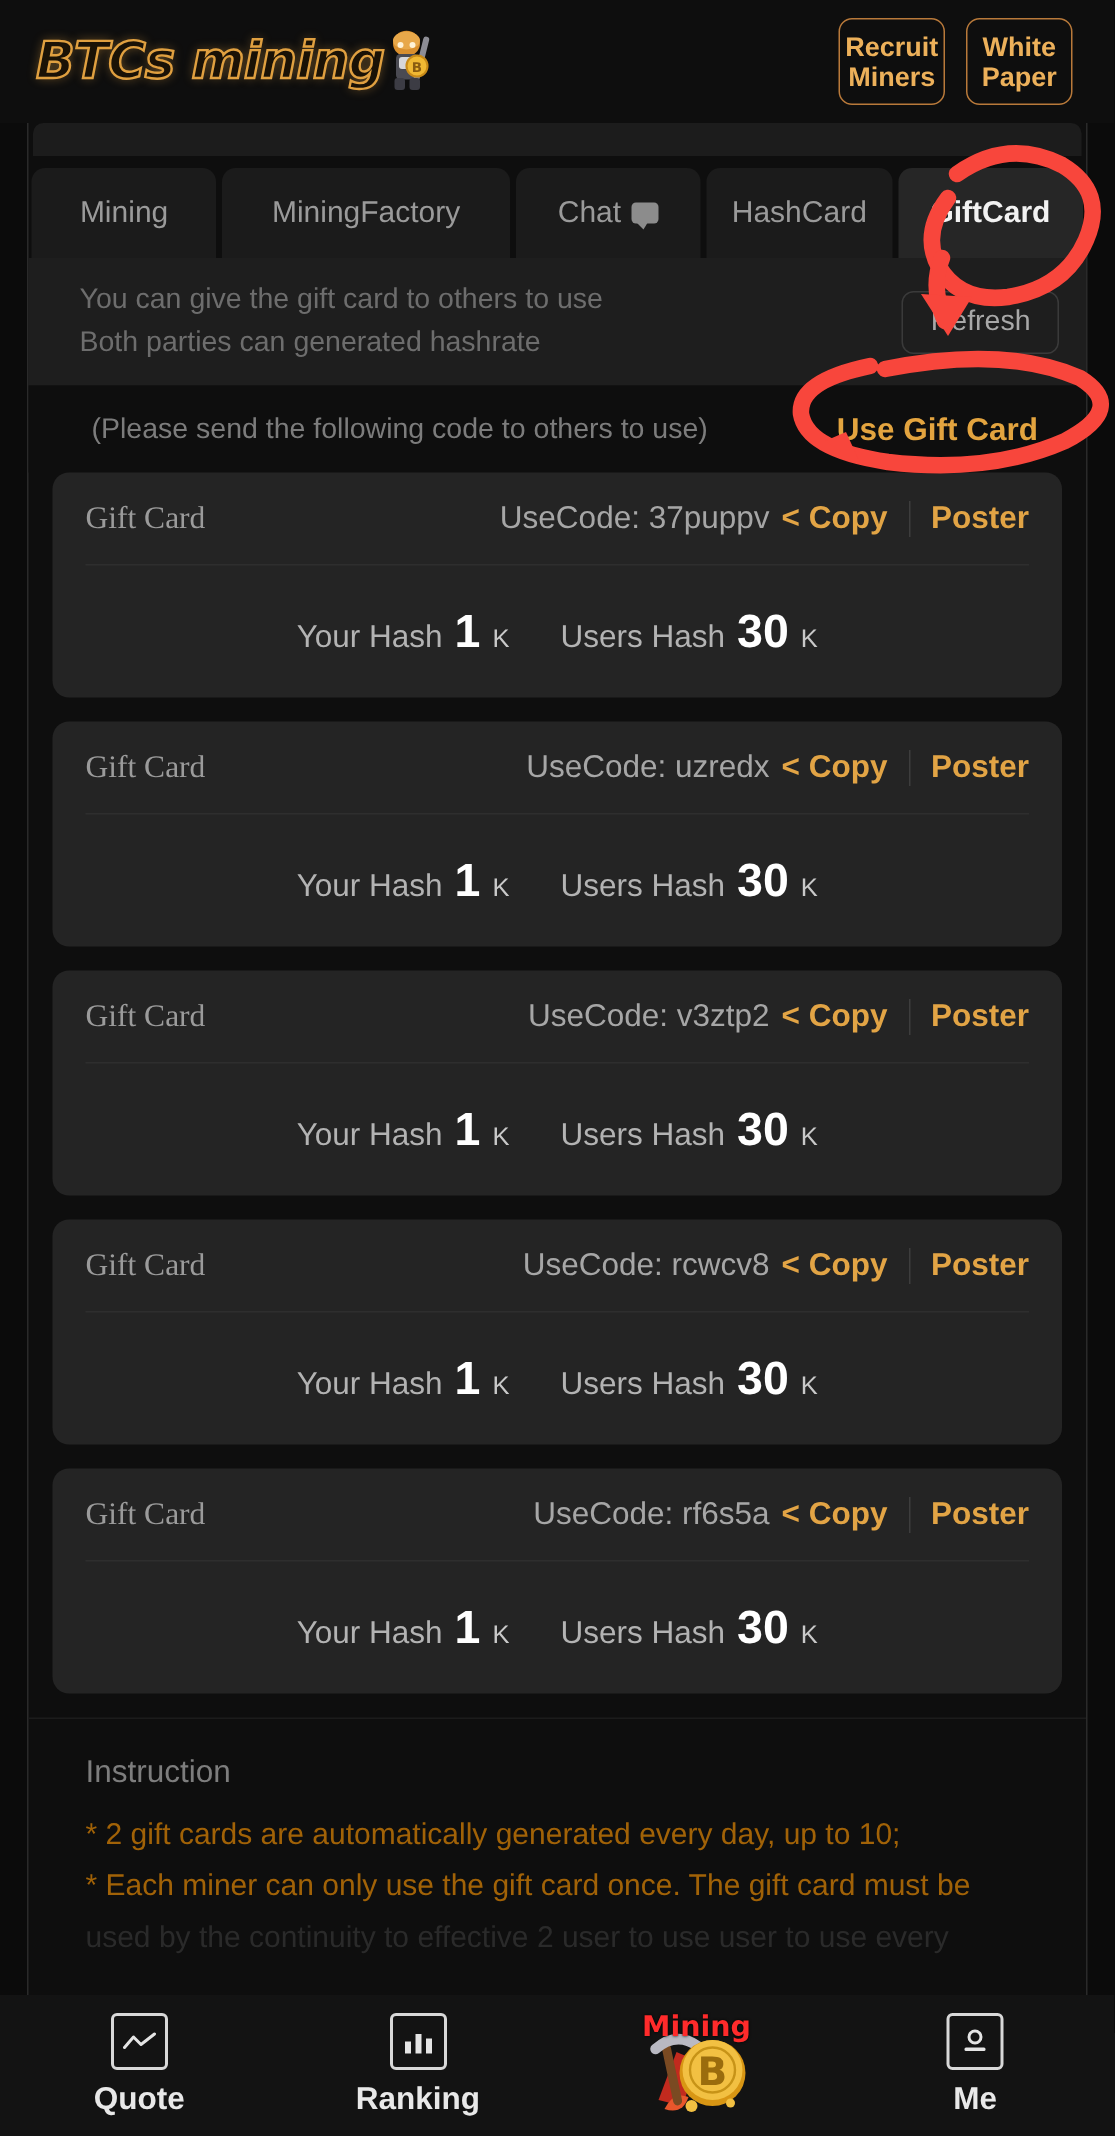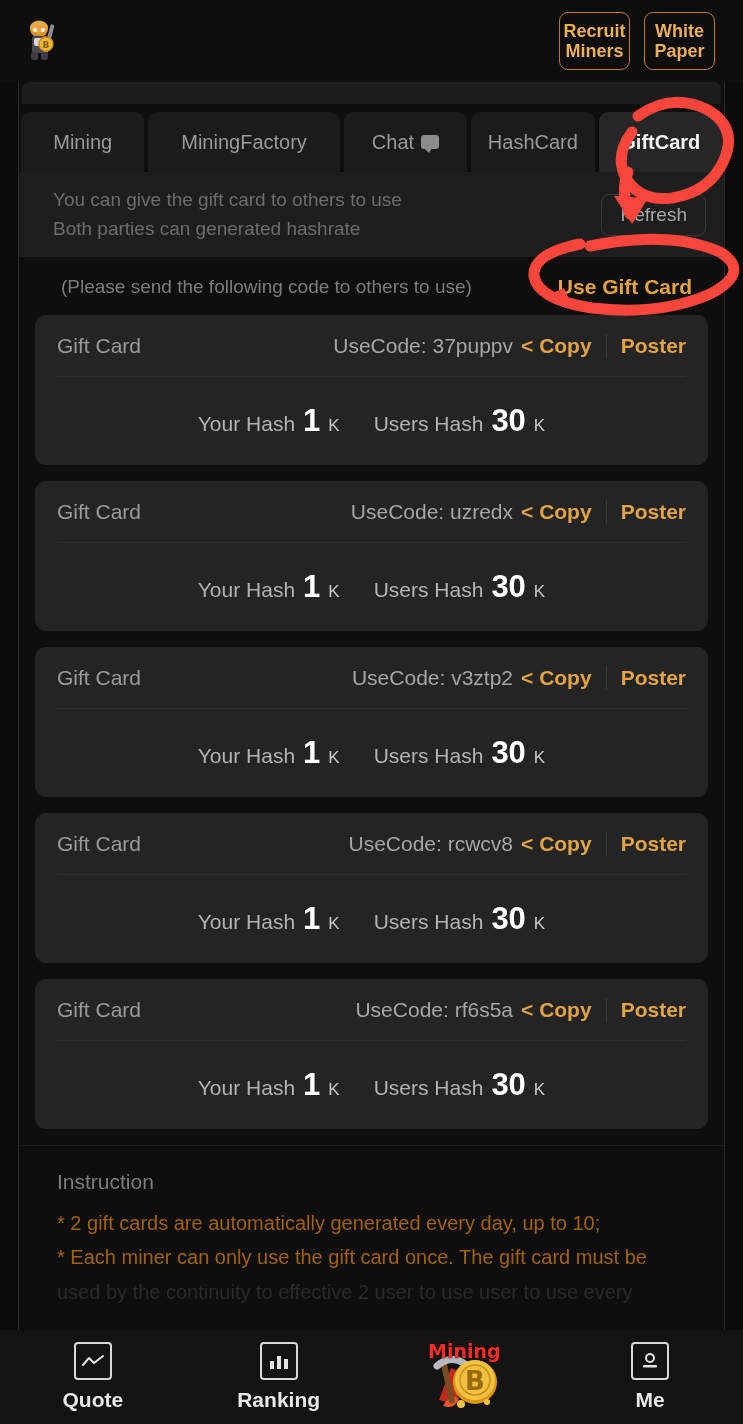--- a/index.html
+++ b/index.html
@@ -123,21 +123,21 @@
     background: #242424;
     border-radius: 11px;
     margin-bottom: 16px;
     padding: 0 22px;
   }
   .card-top {
     display: flex; align-items: center;
     height: 62px;
     border-bottom: 1px solid #2e2e2e;
   }
-  .card-title { color: #9b9b9b; font-size: 21px; }
+  .card-title { color: #9b9b9b; font-size: 21px; font-family: Liberation Serif, serif; }
   .card-right { margin-left: auto; display: flex; align-items: center; }
   .usecode { color: #a6a6a6; font-size: 21px; }
   .copy-btn {
     color: #e2a445; font-size: 21px; font-weight: bold;
     margin-left: 8px; cursor: pointer;
   }
   .vdiv { width: 1px; height: 24px; background: #3d3d3d; margin: 0 14px; }
   .poster-btn { color: #e2a445; font-size: 21px; font-weight: bold; cursor: pointer; }
   .card-bottom {
     height: 88px;
@@ -189,20 +189,21 @@
   
   .annot { position: absolute; pointer-events: none; z-index: 60; }
 </style>
 </head>
 <body>
 
 <div id="app">
 
   <div class="header">
     <div class="logo-wrap">
+      <span class="logo-text">BTCs mining</span>
       <span class="miner-logo">
         <svg width="46" height="46" viewBox="0 0 46 46">
           <ellipse cx="21" cy="13" rx="9" ry="8.5" fill="#d98f2e"></ellipse>
           <ellipse cx="21" cy="11" rx="9" ry="6" fill="#e8a84a"></ellipse>
           <circle cx="17" cy="14" r="2" fill="#fff2d6"></circle>
           <circle cx="25" cy="14" r="2" fill="#fff2d6"></circle>
           <rect x="14" y="20" width="15" height="17" rx="3" fill="#4a4a52"></rect>
           <rect x="16" y="22" width="11" height="8" rx="2" fill="#d7d7da"></rect>
           <rect x="29" y="8" width="4" height="30" rx="2" fill="#8d8d95" transform="rotate(14 31 23)"></rect>
           <circle cx="28" cy="28" r="7" fill="#f0b833" stroke="#c88a18" stroke-width="1.4"></circle>

